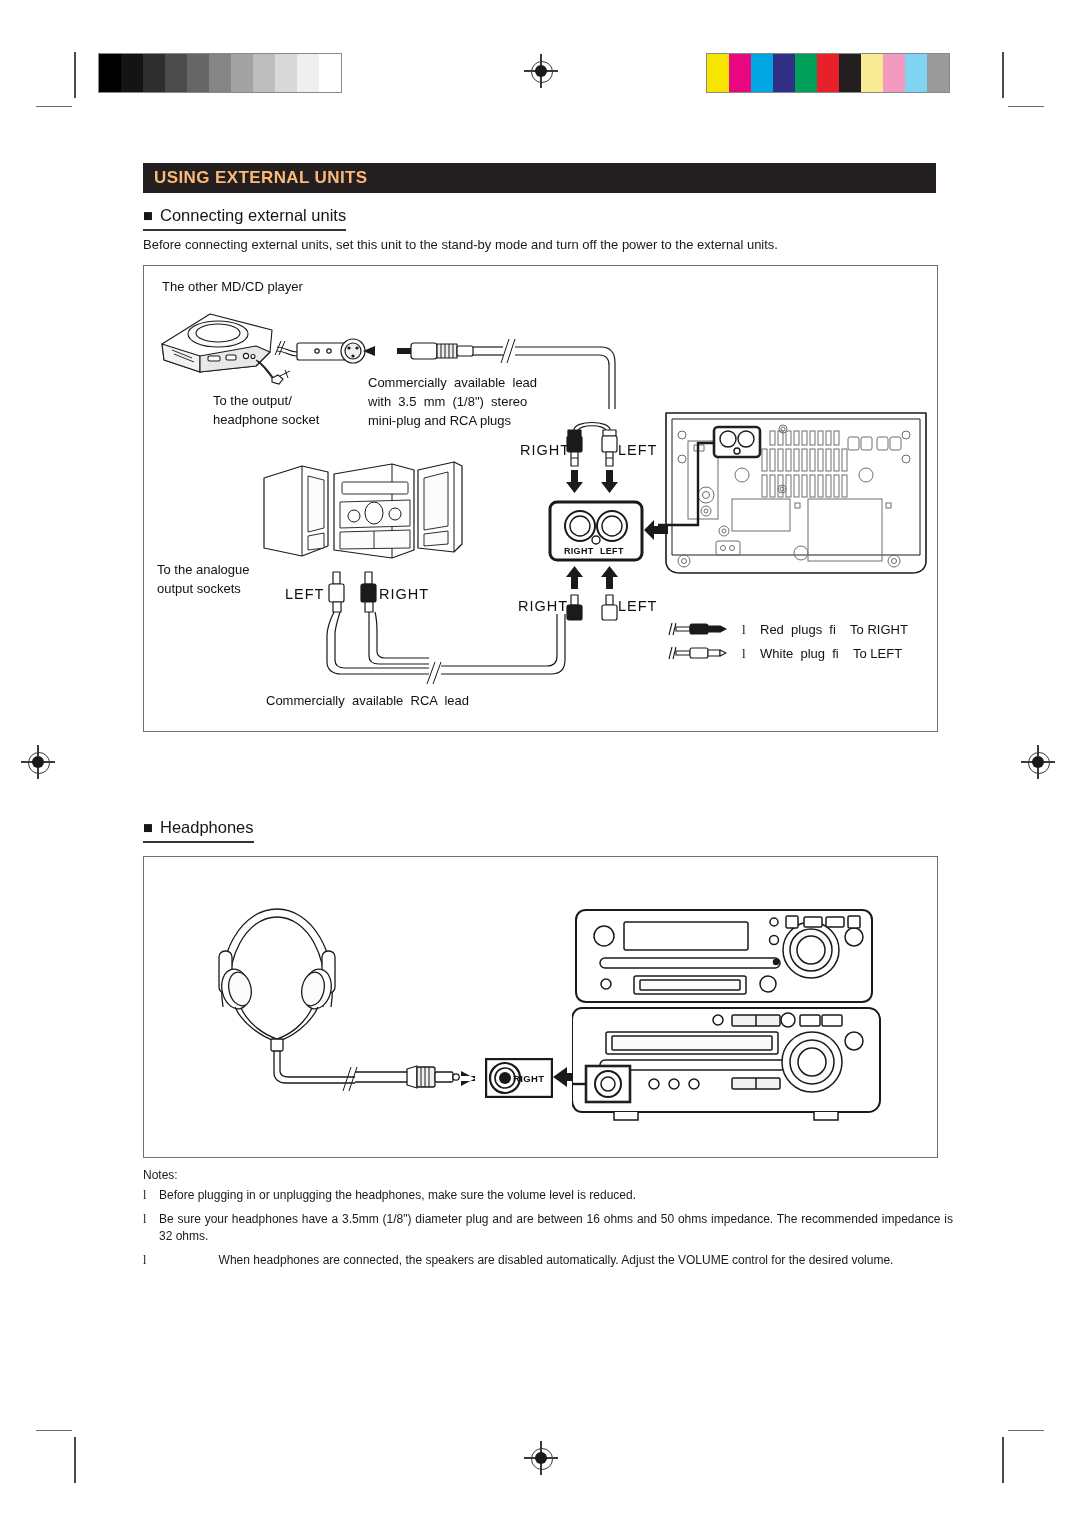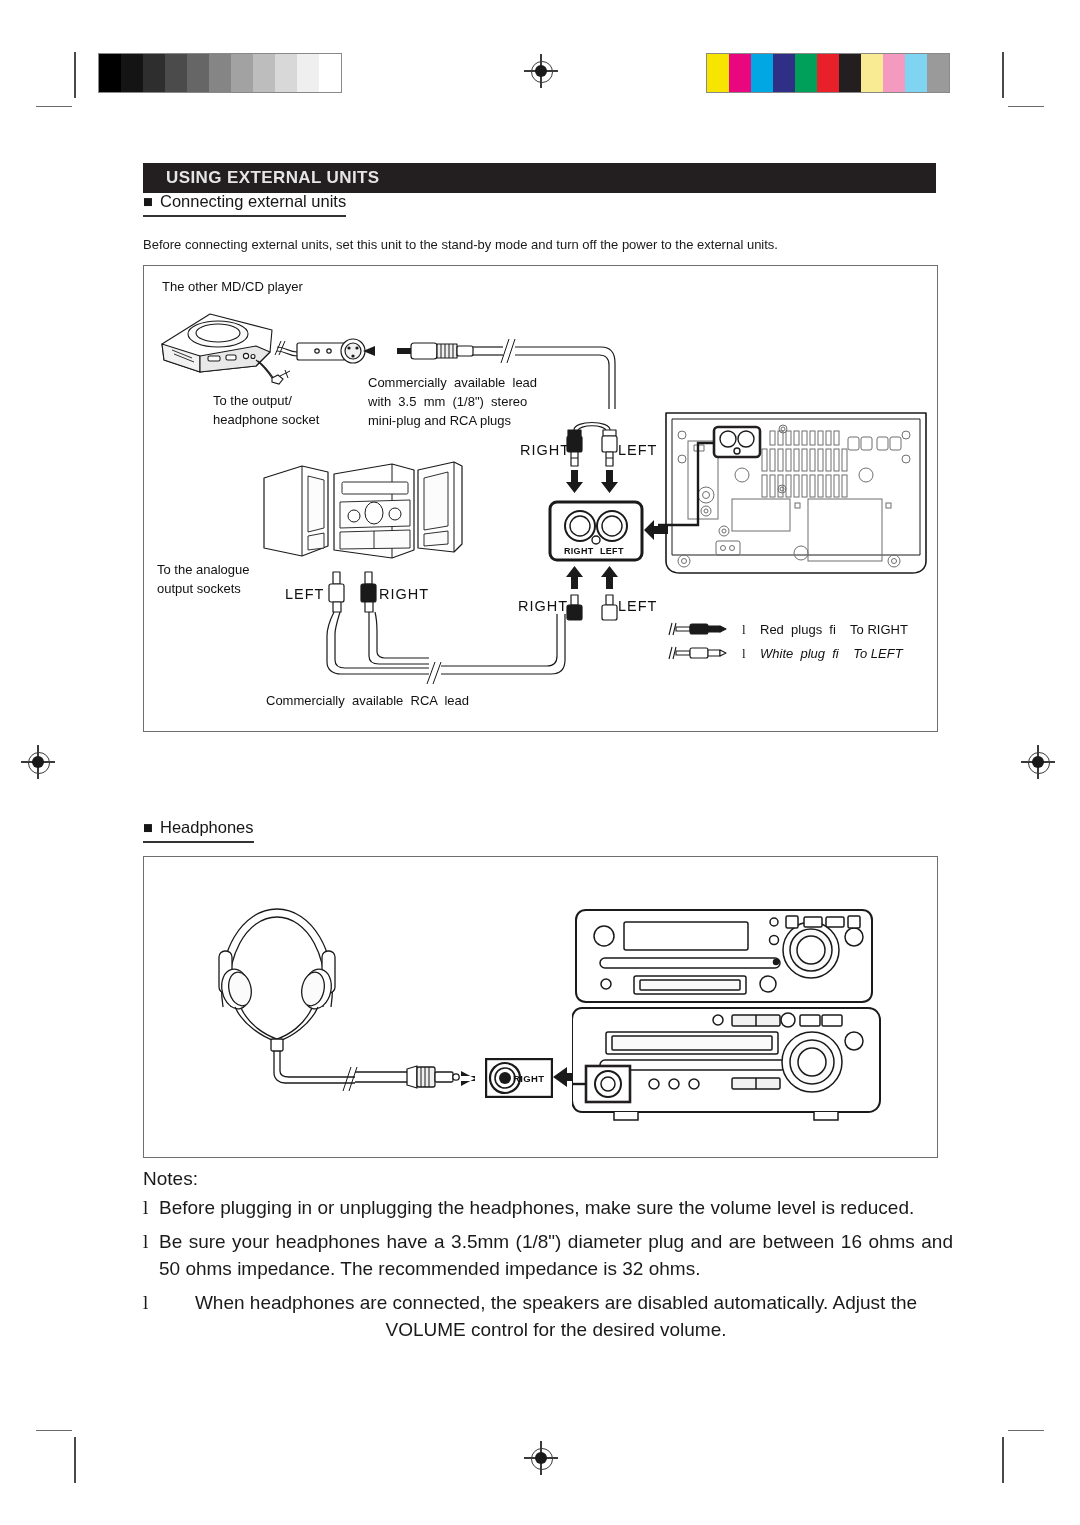--- a/index.html
+++ b/index.html
@@ -31,23 +31,23 @@
     position:absolute; left:11px; top:11px; width:12px; height:12px;
     background:#1a1a1a; border-radius:50%;
   }
   .tick { position:absolute; background:#6a6a6a; }
 
   
   .page { position:absolute; left:0; top:0; width:1080px; height:1525px; }
 
   .section-banner {
     position:absolute; left:143px; top:163px; width:793px; height:30px;
-    background:#231f20; color:#e5e5e5;
+    background:#231f20; color:#fdba74;
     font-size:17px; font-weight:bold; letter-spacing:.4px;
-    display:flex; align-items:center; padding-left:23px;
+    display:flex; align-items:center; padding-left:11px;
     box-sizing:border-box;
   }
 
   .sub-head {
     position:absolute; font-size:16.5px; color:#161616;
     border-bottom:2px solid #333; padding-bottom:3px;
     white-space:nowrap;
   }
   .sub-head .bul { font-family:"Liberation Serif", serif; margin-right:7px; }
 
@@ -56,21 +56,21 @@
     font-size:13px; color:#1a1a1a;
   }
 
   .figure-box {
     position:absolute; border:1.5px solid #6f6f6f; background:#fff;
   }
 
   .lbl { position:absolute; font-size:13px; color:#111; white-space:pre; line-height:1.45; }
   .lbl.big { font-size:14.5px; letter-spacing:1px; }
 
-  .notes { position:absolute; left:143px; top:1168px; width:810px; font-size:19px; }
+  .notes { position:absolute; left:143px; top:1168px; width:810px; font-size:12px; }
   .notes .ttl { margin-bottom:5px; }
   .notes .row { display:flex; margin-bottom:7px; line-height:1.42; }
   .notes .bul { width:16px; flex:none; font-family:"Liberation Serif", serif; }
   .notes .txt { flex:1; text-align:justify; }
 
   .pageno {
     position:absolute; left:0; top:1372px; width:1080px;
     text-align:center; font-size:15px; color:#222;
   }
 
@@ -139,21 +139,21 @@
   </div>
   <div class="reg-rule" style="left:74px; top:1437px; width:1.5px; height:46px;"></div>
   <div class="reg-rule" style="left:1002px; top:1437px; width:1.5px; height:46px;"></div>
   <div class="tick" style="left:36px; top:1430px; width:36px; height:1.3px;"></div>
   <div class="tick" style="left:1008px; top:1430px; width:36px; height:1.3px;"></div>
 
   <div class="section-banner">
     <span>USING EXTERNAL UNITS</span>
   </div>
 
-  <div class="sub-head" style="left:143px; top:192px;text-align:center;">
+  <div class="sub-head" style="left:143px; top:206px;text-align:center;">
     <span class="bul">■</span><span>Connecting external units</span>
   </div>
 
   <div class="intro">Before connecting external units, set this unit to the stand-by mode and turn off the power to the external units.</div>
 
   <div class="figure-box" style="left:143px; top:265px; width:793px; height:465px;"></div>
 
   <div class="lbl" style="left:162px; top:278px;">The other MD/CD player</div>
 
   <svg style="position:absolute; left:152px; top:300px;" width="140" height="95" viewBox="0 0 140 95">
@@ -443,21 +443,21 @@
   <svg style="position:absolute; left:668px; top:645px;" width="64" height="16" viewBox="0 0 64 16">
     <g stroke="#1a1a1a" stroke-width="1.1" stroke-linejoin="round">
       <path d="M4 2 l-3 12 M8 2 l-3 12" fill="none"></path>
       <path d="M8 6 L22 6 L22 10 L8 10 Z" fill="#fff"></path>
       <rect x="22" y="3" width="18" height="10" rx="2" fill="#fff"></rect>
       <rect x="40" y="5" width="12" height="6" fill="#fff"></rect>
       <path d="M52 5 l6 3 l-6 3 z" fill="#fff"></path>
     </g>
   </svg>
   <div class="lbl" style="left:742px; top:645px; font-family:'Liberation Serif', serif;">l</div>
-  <div class="lbl" style="left:760px; top:645px;font-style:italic;">White  plug  fi    To LEFT</div>
+  <div class="lbl" style="left:760px; top:645px;">White  plug  fi    To LEFT</div>
 
   <div class="sub-head" style="left:143px; top:818px;">
     <span class="bul">■</span><span>Headphones</span>
   </div>
 
   <div class="figure-box" style="left:143px; top:856px; width:793px; height:300px;"></div>
 
   <svg style="position:absolute; left:205px; top:895px;" width="175" height="200" viewBox="0 0 175 200">
     <g fill="#fff" stroke="#1a1a1a" stroke-width="1.3" stroke-linejoin="round">
       <path d="M18 112 C10 56 38 14 72 14 C106 14 134 56 126 112" fill="none"></path>

